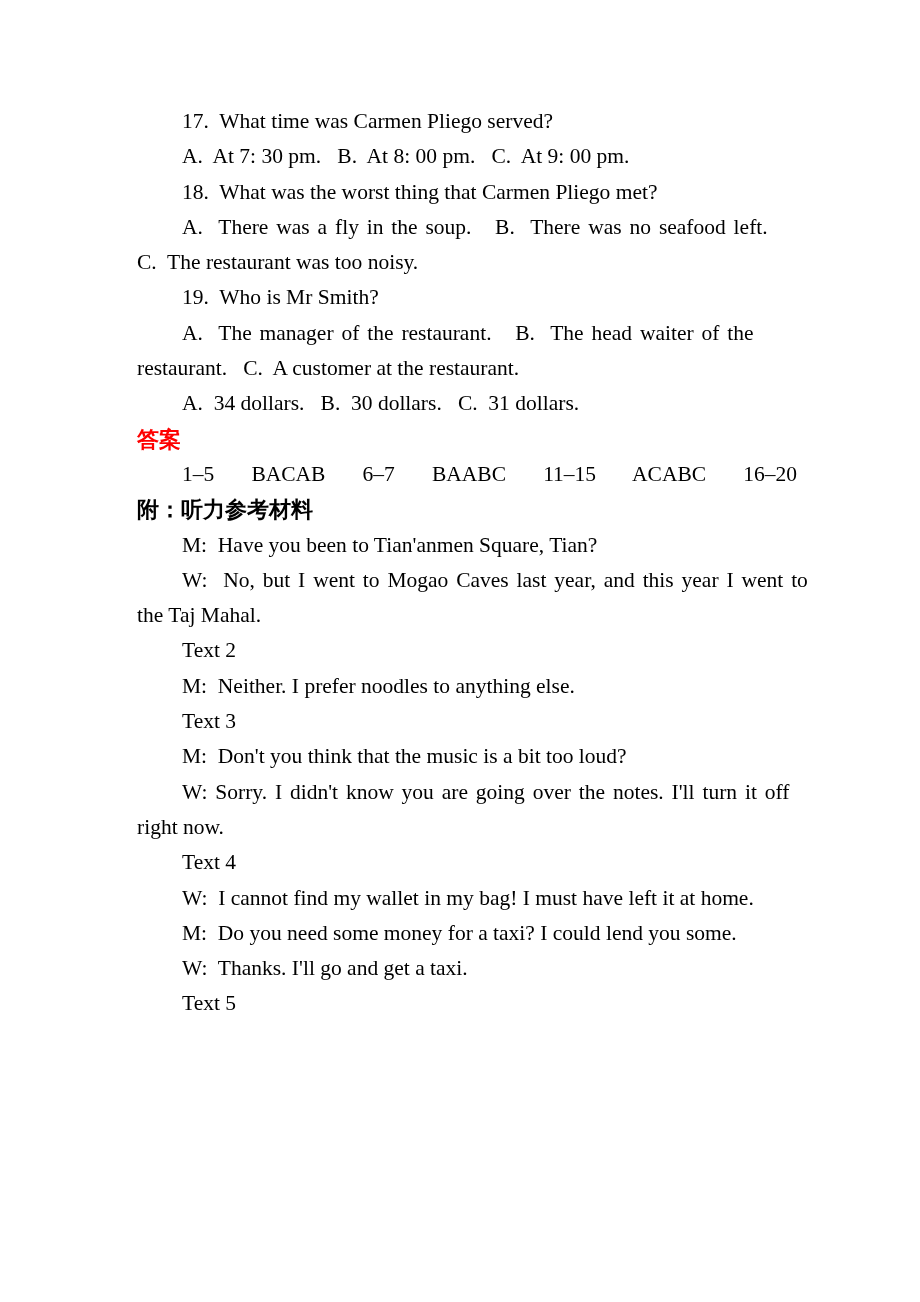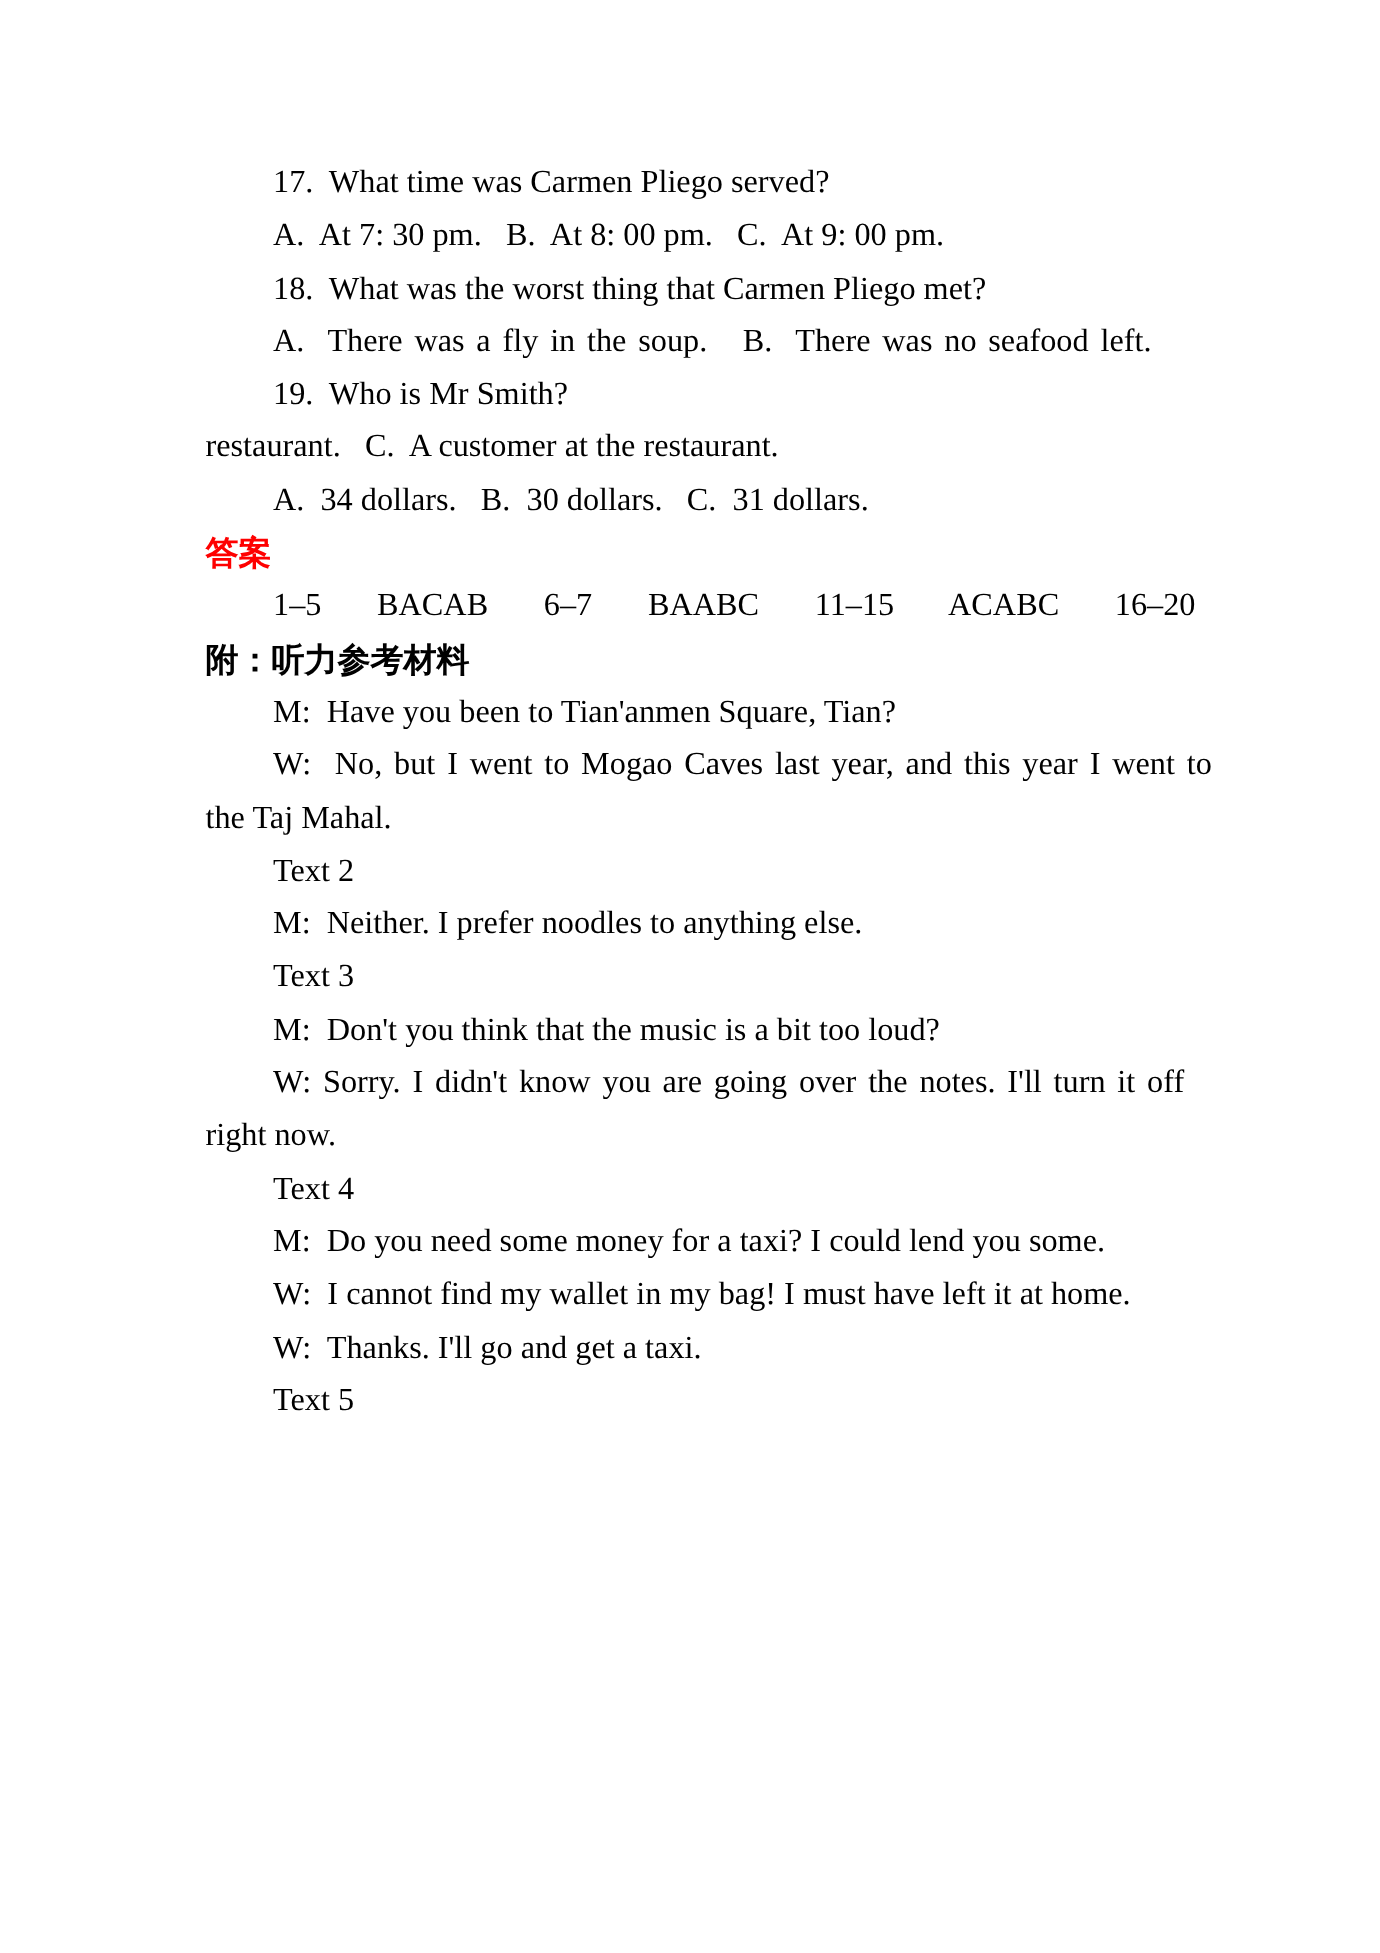--- a/index.html
+++ b/index.html
@@ -41,33 +41,35 @@
   p.red { color: #fe0000; }
 </style>
 </head>
 <body>
 
 <main>
   <p class="line para">17.  What time was Carmen Pliego served?</p>
   <p class="line para">A.  At 7: 30 pm.   B.  At 8: 00 pm.   C.  At 9: 00 pm.</p>
   <p class="line para">18.  What was the worst thing that Carmen Pliego met?</p>
   <p class="line para stretch">A.  There was a fly in the soup.   B.  There was no seafood left.</p>
+  <p class="line cont">C.  The restaurant was too noisy.</p>
   <p class="line para">19.  Who is Mr Smith?</p>
+  <p class="line para stretch">A.  The manager of the restaurant.   B.  The head waiter of the</p>
   <p class="line cont">restaurant.   C.  A customer at the restaurant.</p>
   <p class="line para">A.  34 dollars.   B.  30 dollars.   C.  31 dollars.</p>
   <p class="line heading red">答案</p>
   <p class="line para key">1–5   BACAB   6–7   BAABC   11–15   ACABC   16–20</p>
   <p class="line heading">附：听力参考材料</p>
   <p class="line para">M:  Have you been to Tian'anmen Square, Tian?</p>
   <p class="line para stretch">W:  No, but I went to Mogao Caves last year, and this year I went to</p>
   <p class="line cont">the Taj Mahal.</p>
   <p class="line para">Text 2</p>
   <p class="line para">M:  Neither. I prefer noodles to anything else.</p>
   <p class="line para">Text 3</p>
   <p class="line para">M:  Don't you think that the music is a bit too loud?</p>
   <p class="line para stretch">W: Sorry. I didn't know you are going over the notes. I'll turn it off</p>
   <p class="line cont">right now.</p>
   <p class="line para">Text 4</p>
+  <p class="line para">W:  I cannot find my wallet in my bag! I must have left it at home.</p>
   <p class="line para">M:  Do you need some money for a taxi? I could lend you some.</p>
-  <p class="line para">W:  I cannot find my wallet in my bag! I must have left it at home.</p>
   <p class="line para">W:  Thanks. I'll go and get a taxi.</p>
   <p class="line para">Text 5</p>
 </main>
 
 </body></html>

